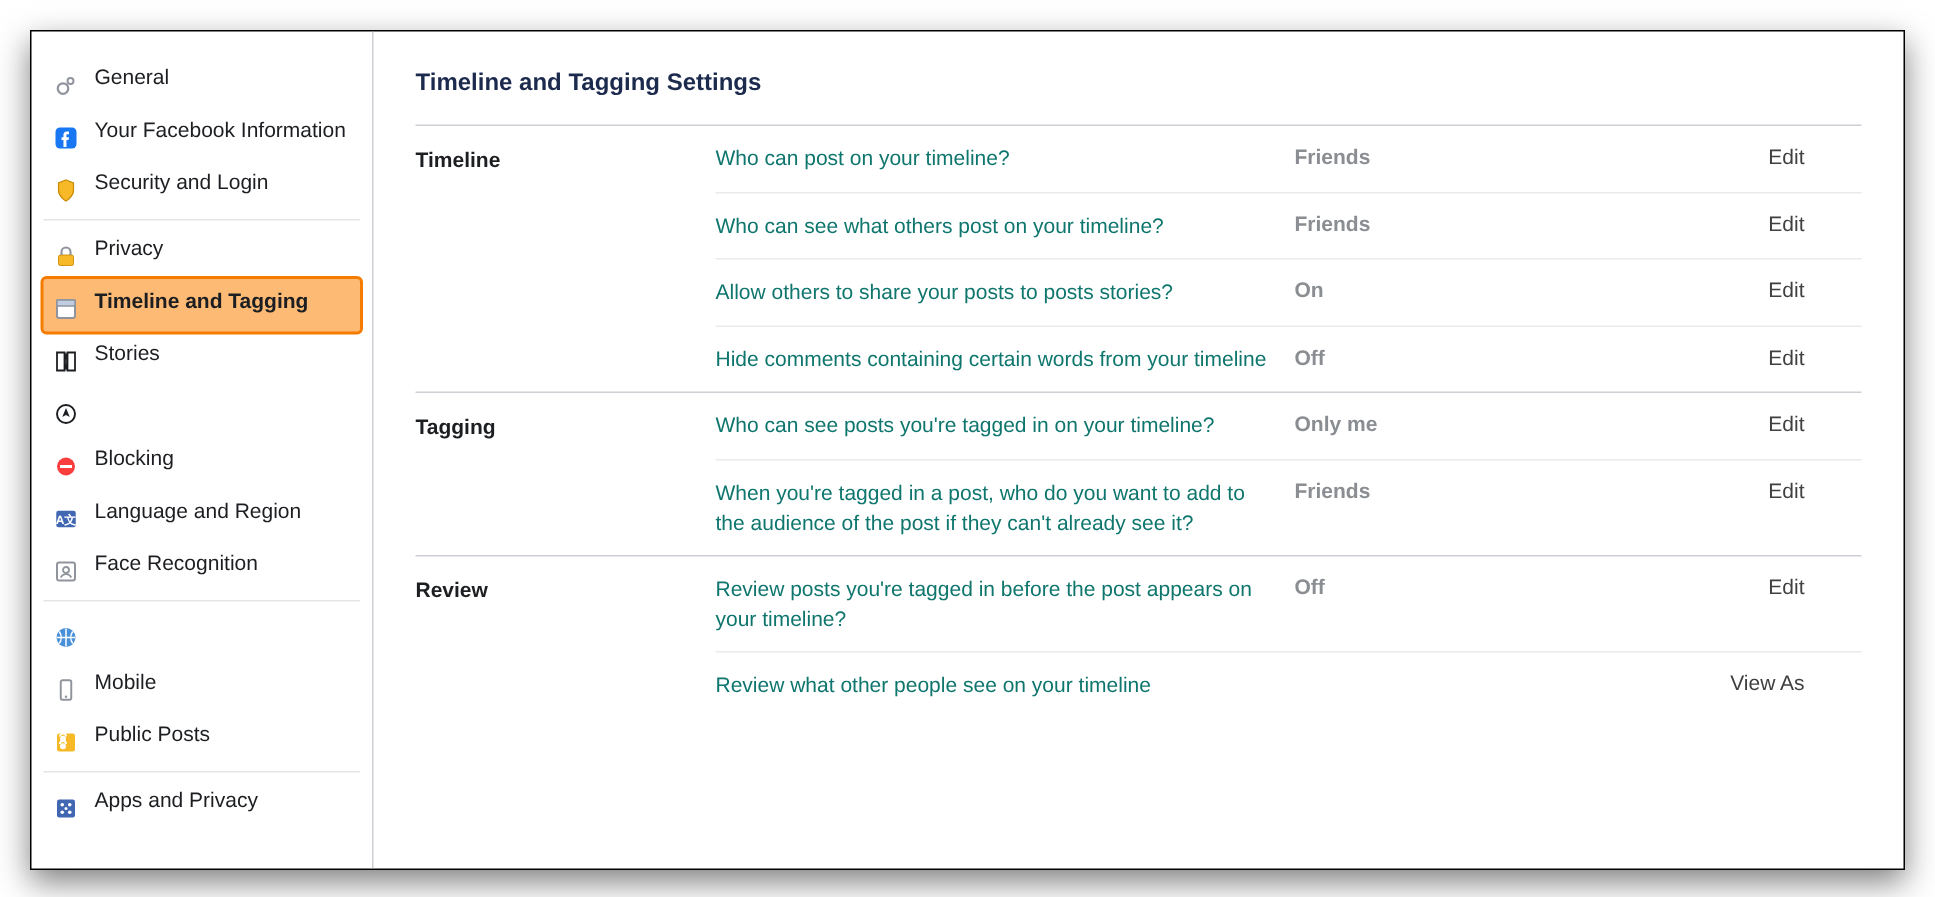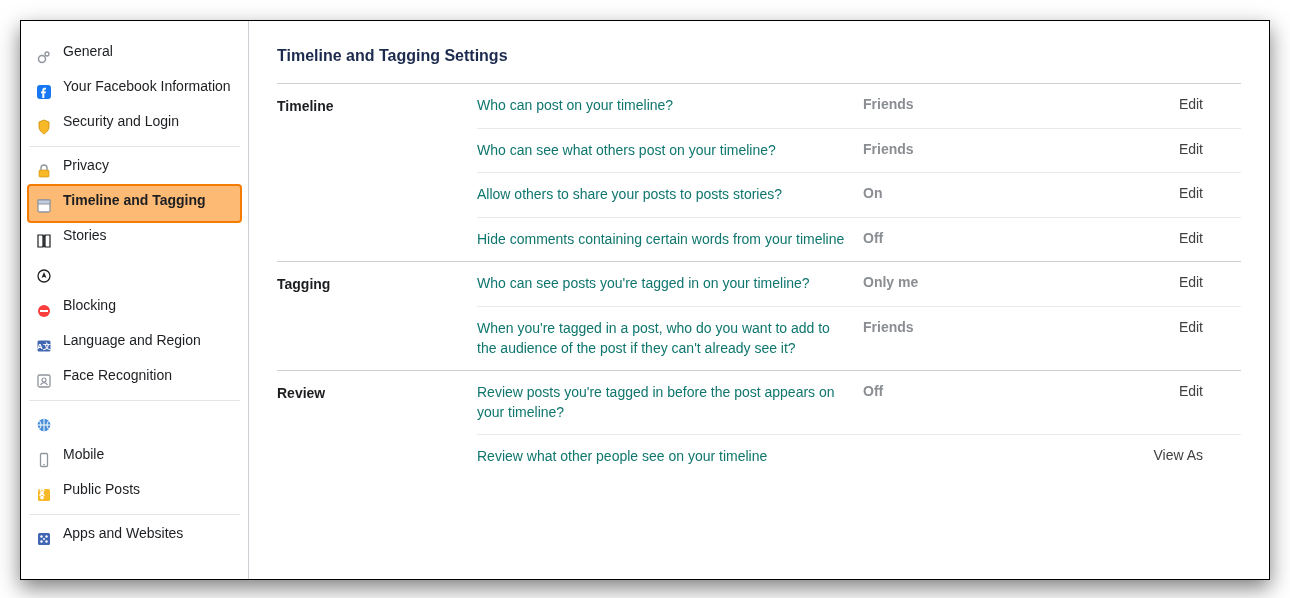--- a/index.html
+++ b/index.html
@@ -251,21 +251,21 @@
           <span class="icon">
             <svg width="16" height="16" viewBox="0 0 16 16">
               <rect x="2" y="2" width="12" height="12" rx="1.5" fill="#4267b2"></rect>
               <circle cx="5.5" cy="5.5" r="1.2" fill="#fff"></circle>
               <circle cx="10.5" cy="5.5" r="1.2" fill="#fff"></circle>
               <circle cx="5.5" cy="10.5" r="1.2" fill="#fff"></circle>
               <circle cx="10.5" cy="10.5" r="1.2" fill="#fff"></circle>
               <circle cx="8" cy="8" r="1" fill="#fff"></circle>
             </svg>
           </span>
-          <span class="label">Apps and Websites</span>
+          <span class="label">Apps and Privacy</span>
         </div>
       </div>
     </nav>
 
   <main class="main">
     <h1 class="page-title">Timeline and Tagging Settings</h1>
     <div id="sections">
         <div class="section">
           <div class="section-label">Timeline</div>
           <div class="section-rows">

